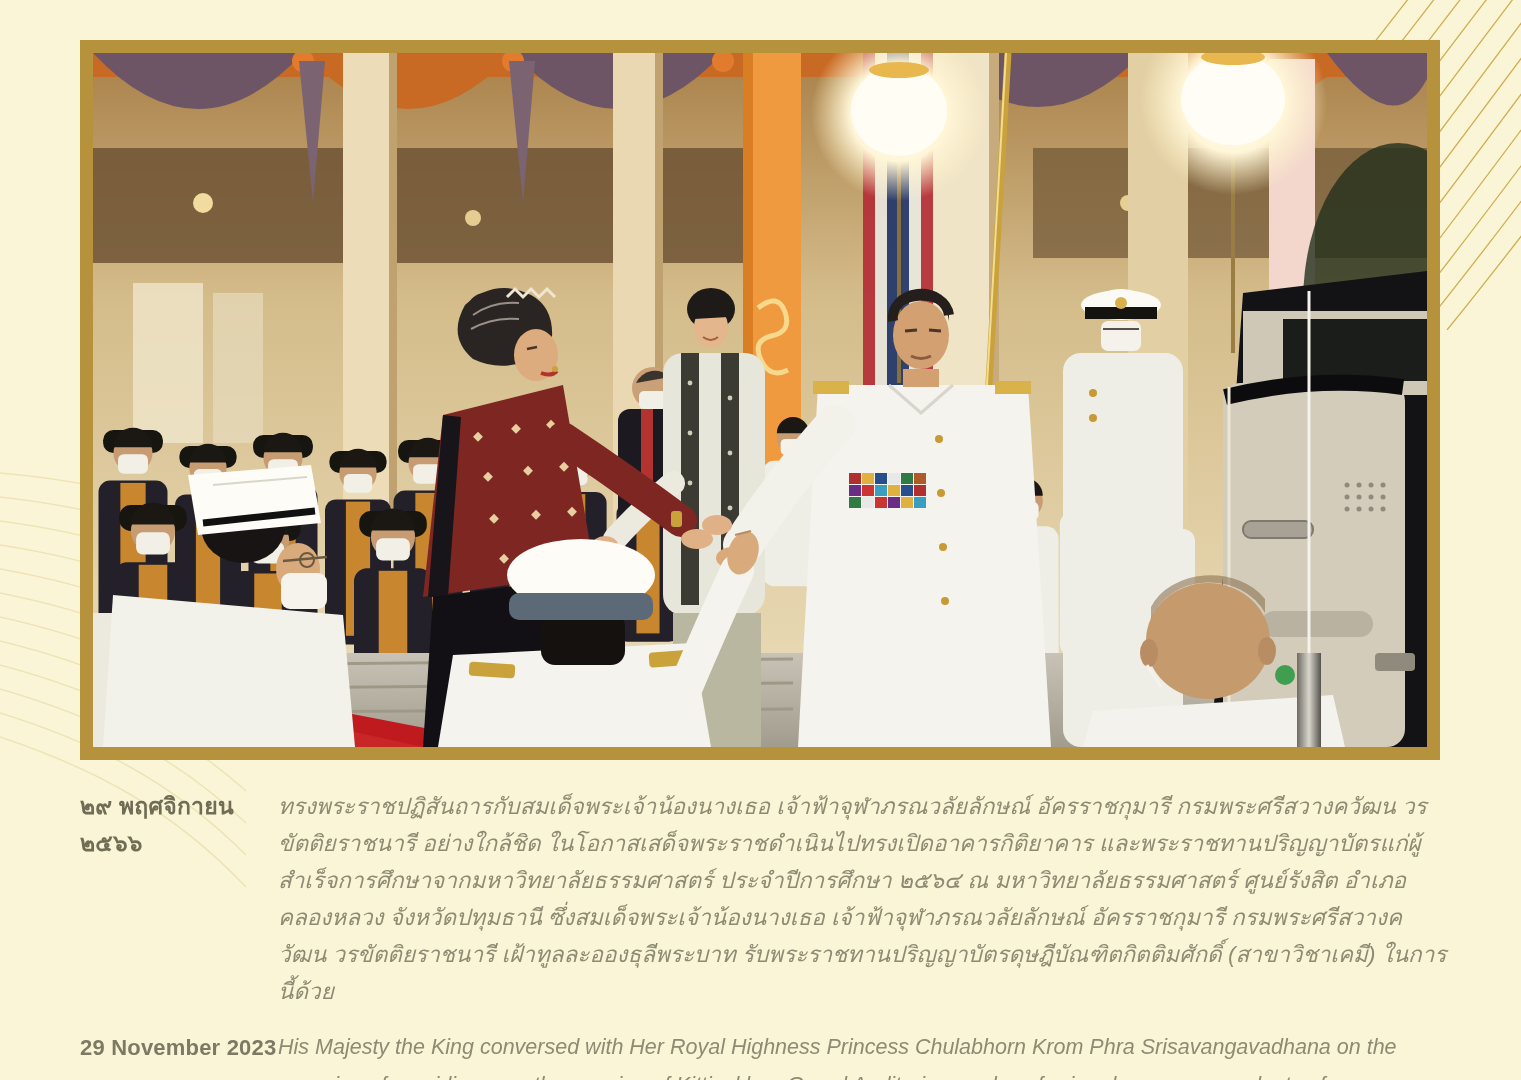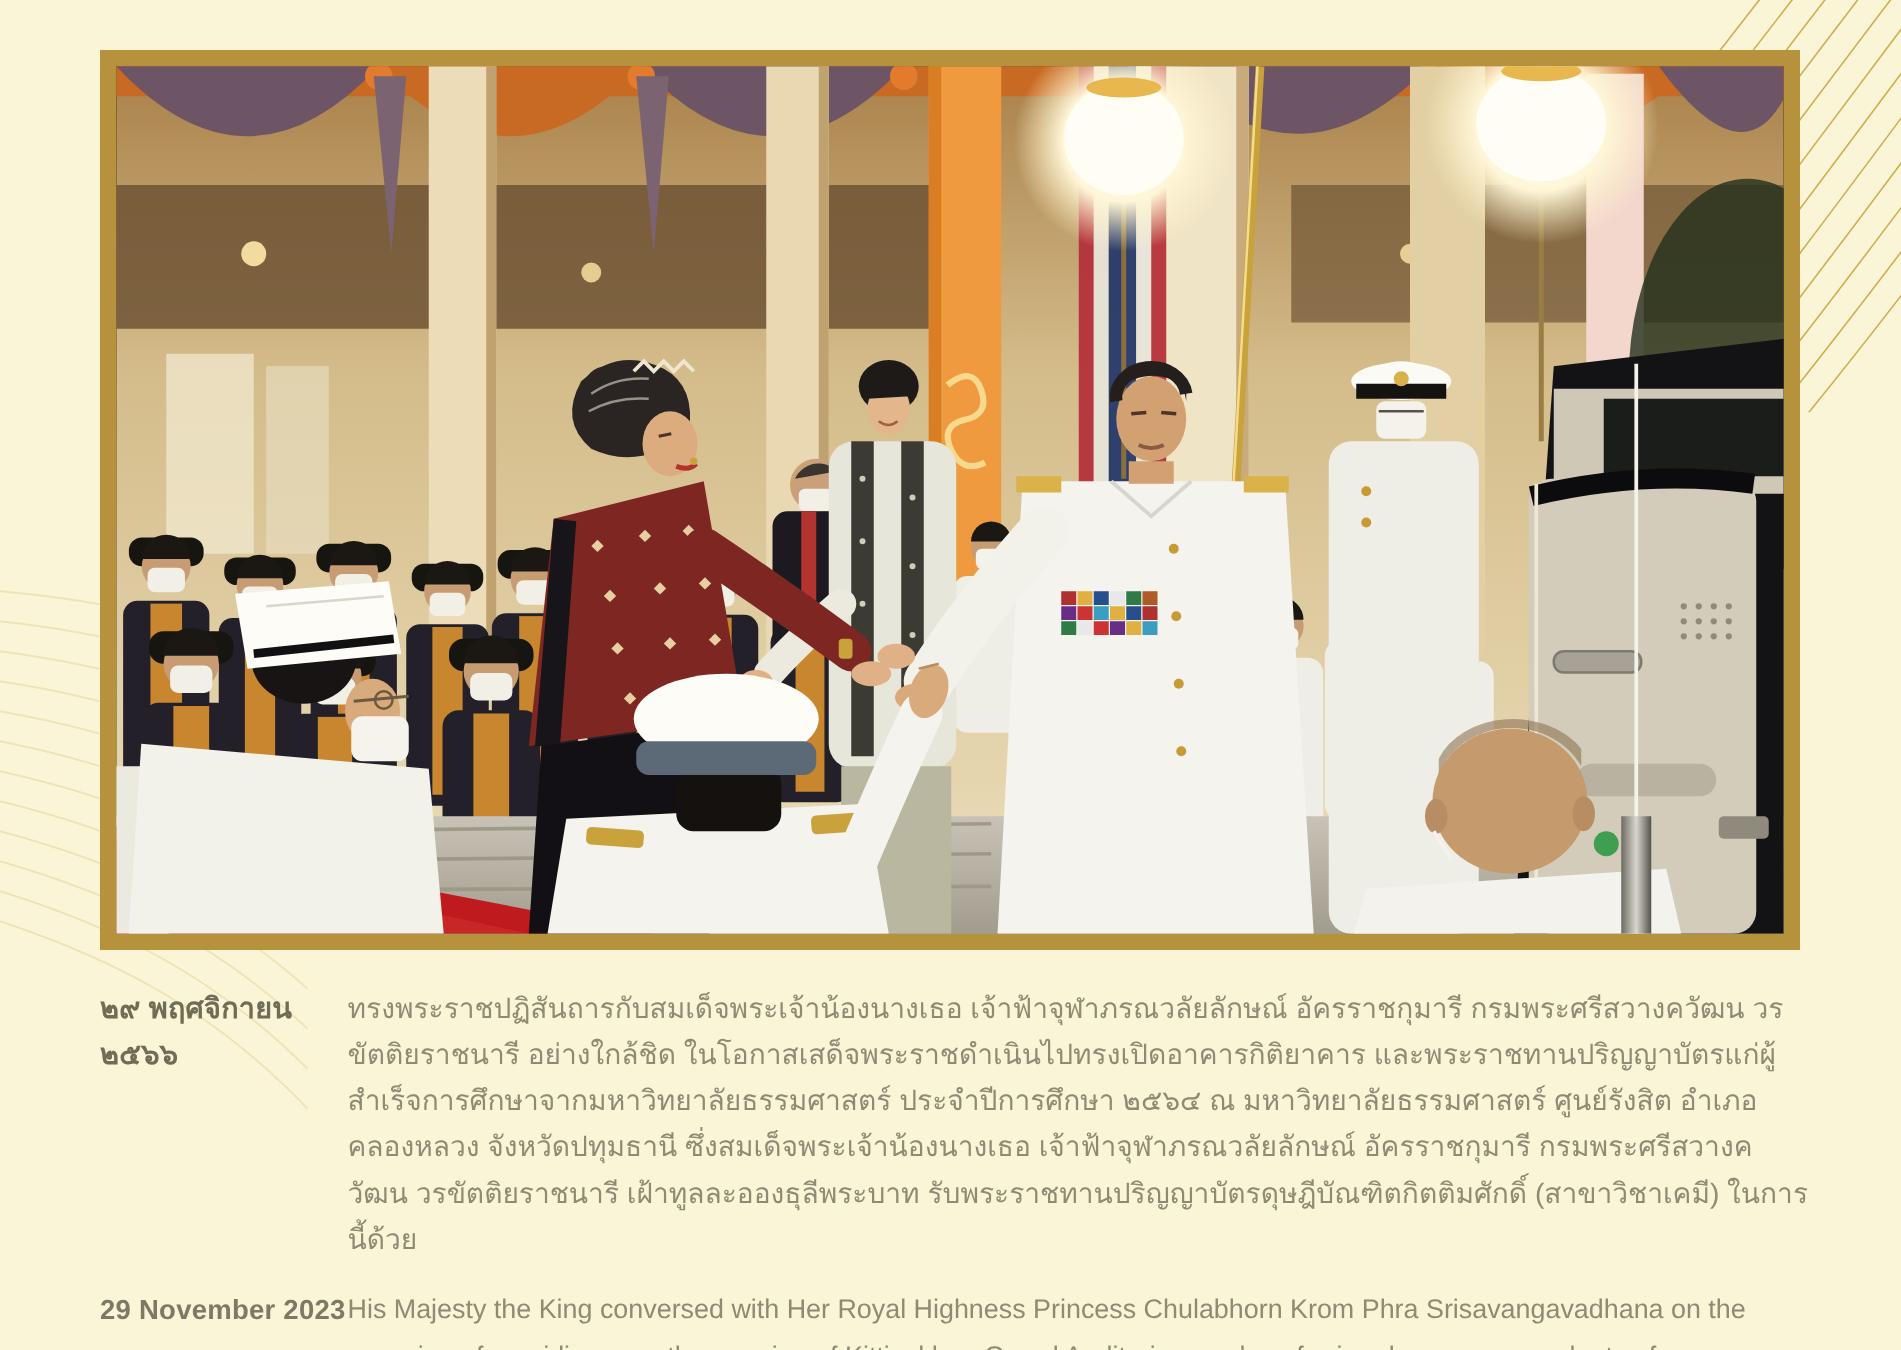--- a/index.html
+++ b/index.html
@@ -24,21 +24,21 @@
     box-sizing:border-box;border:13px solid var(--frame-gold);background:#20180e;
   }
   .photo-frame svg{display:block;width:1334px;height:694px;}
   .captions{position:absolute;left:80px;top:788px;width:1368px;}
   .caption-row{display:grid;grid-template-columns:198px 1fr;}
   .caption-row .date{
     font-weight:bold;color:var(--caption-date);
     font-size:23px;line-height:37px;letter-spacing:.2px;
   }
   .caption-row .text{
-    color:var(--caption-text);font-size:22.5px;line-height:37px;
+    color:var(--caption-text);font-size:22.5px;line-height:37px;font-style:italic;
   }
   .caption-row.english{margin-top:19px;}
   .caption-row.english .date{font-size:22px;font-weight:bold;color:#7C7A64;}
   .caption-row.english .text{font-size:21.5px;line-height:37.5px;}
 </style>
 </head>
 <body>
 
 <svg class="corner-waves tr" width="300" height="330" viewBox="0 0 300 330">
   <g stroke="#C8A338" stroke-width="1.3" fill="none" opacity="0.85">

